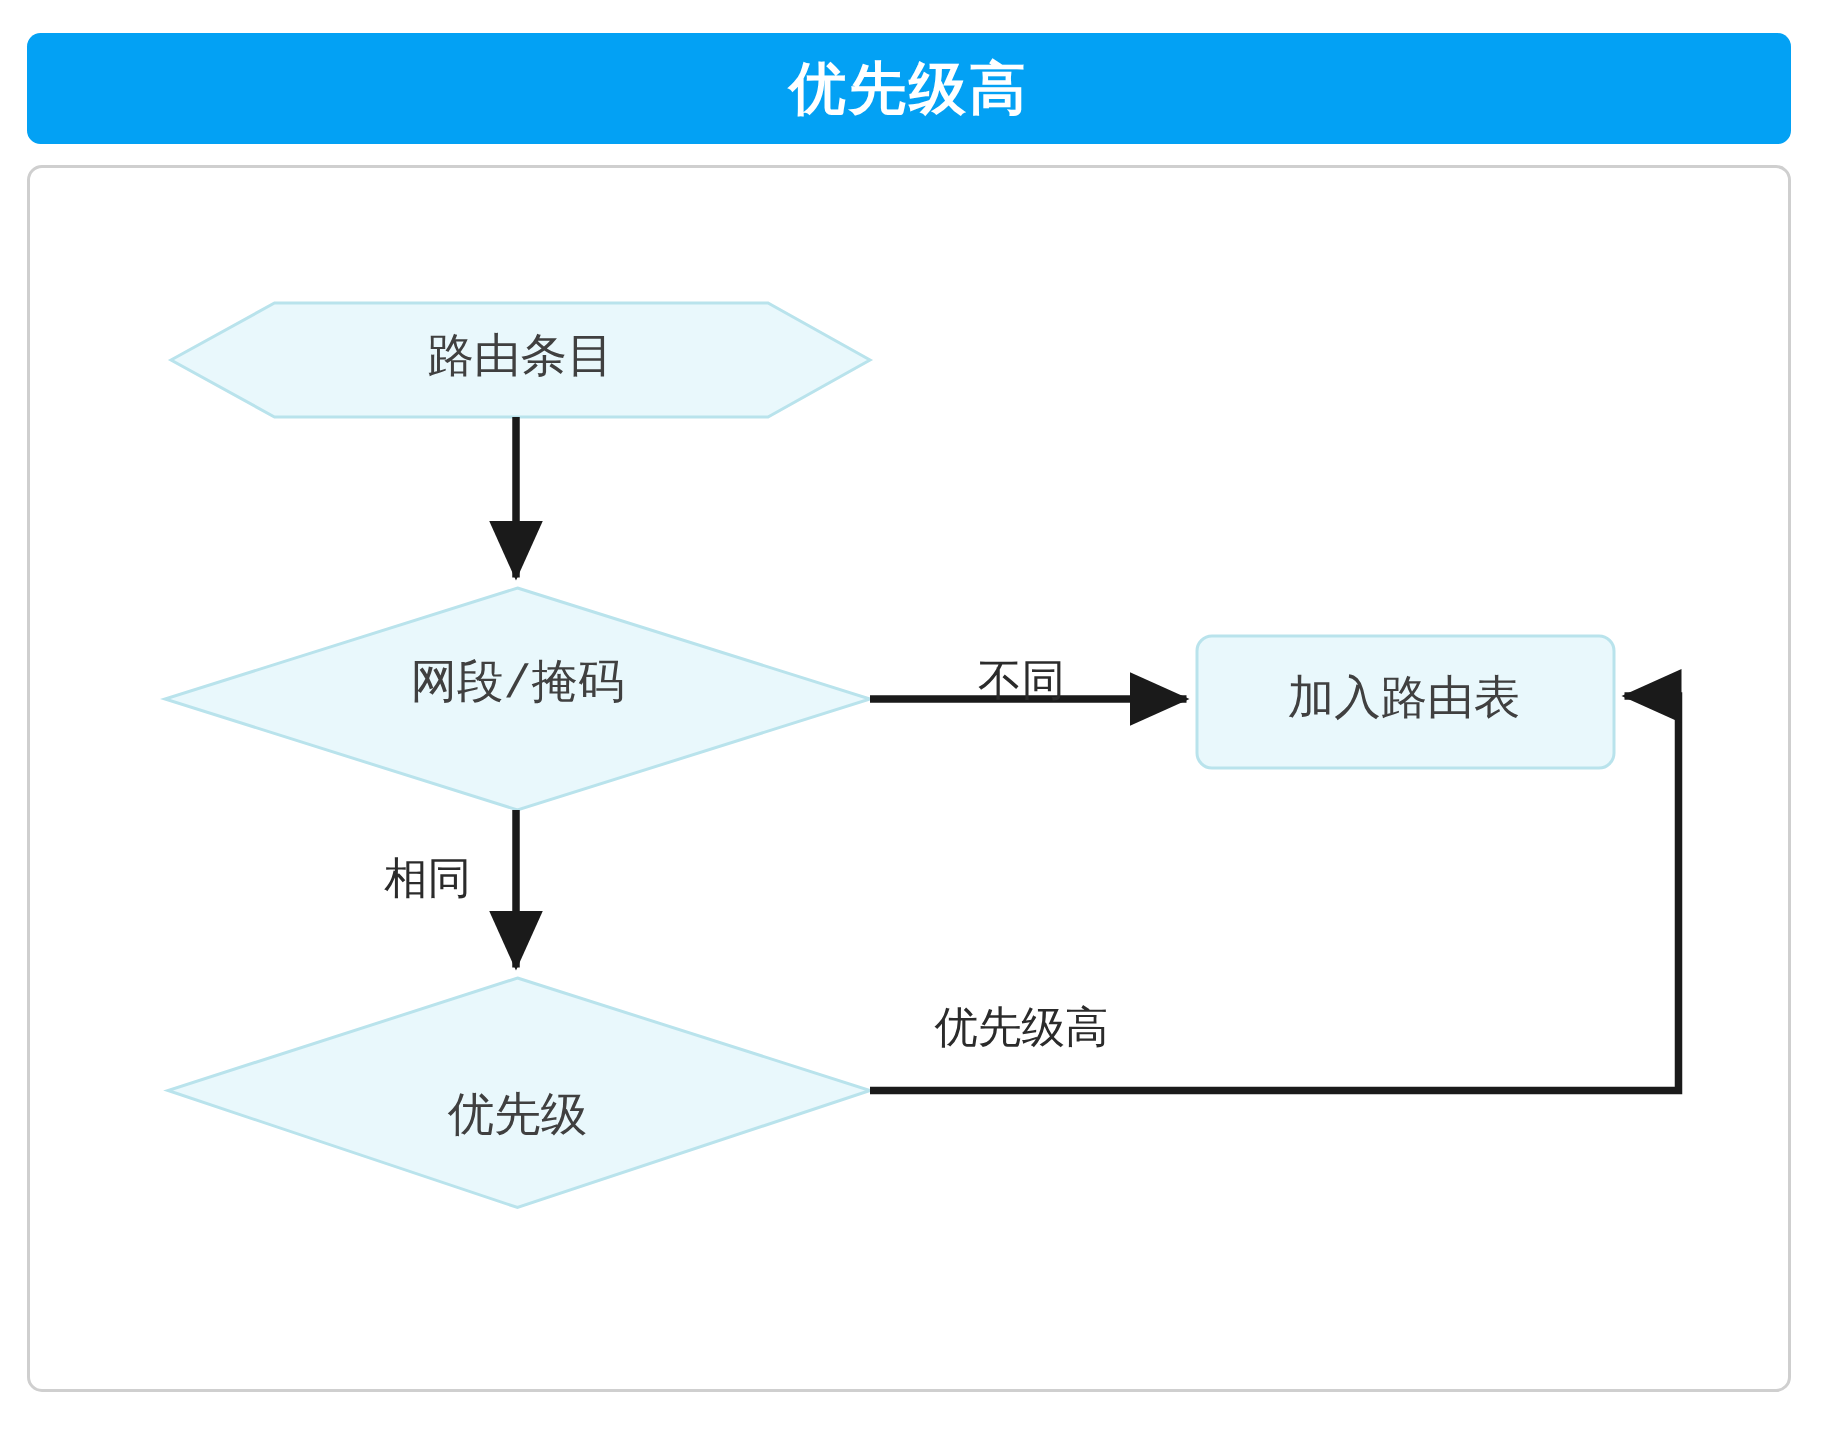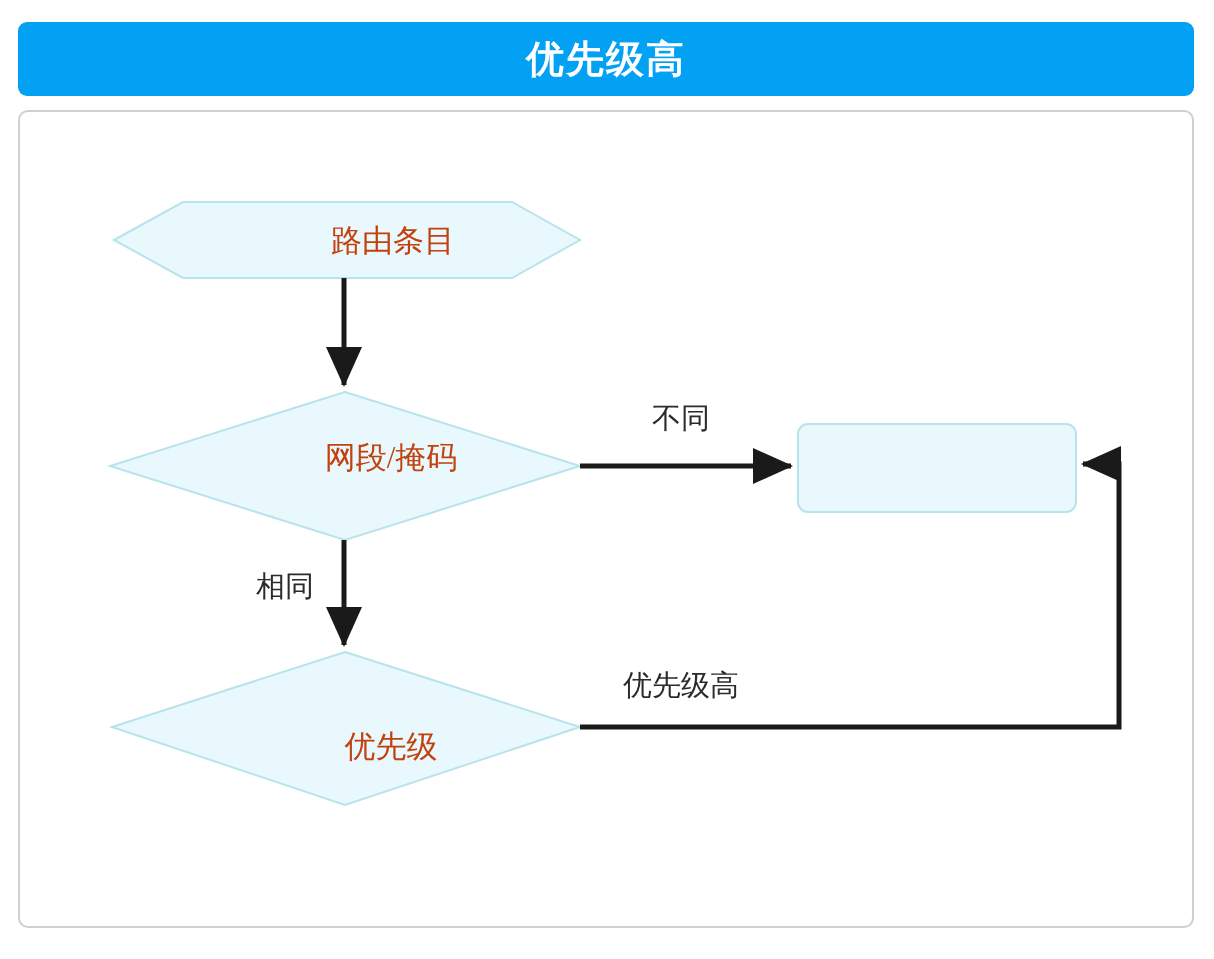--- a/index.html
+++ b/index.html
@@ -54,27 +54,26 @@
   }
   .canvas {
     position: absolute;
     left: 0; top: 0;
     width: 1214px;
     height: 959px;
     pointer-events: none;
   }
   .node-label {
     position: absolute;
-    color: #c2410c;
+    color: #404040;
     font-size: 31px;
     line-height: 1;
     white-space: nowrap;
-    font-family: Liberation Serif, serif;
+    font-family: Liberation Mono, monospace;
     transform: translate(-50%, -50%);
-    margin-left: 46px;
   }
   .edge-label {
     position: absolute;
     color: #2b2b2b;
     font-size: 29px;
     line-height: 1;
     white-space: nowrap;
     font-family: "DejaVu Sans", "Liberation Sans", sans-serif;
     transform: translate(-50%, -50%);
   }
@@ -111,22 +110,23 @@
 
     <line x1="344" y1="540" x2="344" y2="645" stroke="#1a1a1a" stroke-width="5" marker-end="url(#arrowhead)"></line>
 
     <path d="M580,727 L1119,727 L1119,464 L1083,464" fill="none" stroke="#1a1a1a" stroke-width="5" marker-end="url(#arrowhead)"></path>
   </svg>
 
   <div class="node-label" style="left:347px; top:240px;">路由条目</div>
 
   <div class="node-label" style="left:345px; top:457px;">网段/掩码</div>
 
+  <div class="node-label" style="left:936px; top:468px;">加入路由表</div>
 
   <div class="node-label" style="left:345px; top:746px;">优先级</div>
 
-  <div class="edge-label" style="left:681px; top:418px;">不同</div>
+  <div class="edge-label" style="left:681px; top:454px;">不同</div>
 
   <div class="edge-label" style="left:261px; top:586px;margin-left:24px;">相同</div>
 
   <div class="edge-label" style="left:681px; top:685px;text-align:center;">优先级高</div>
 
 </div>
 
 </body></html>

